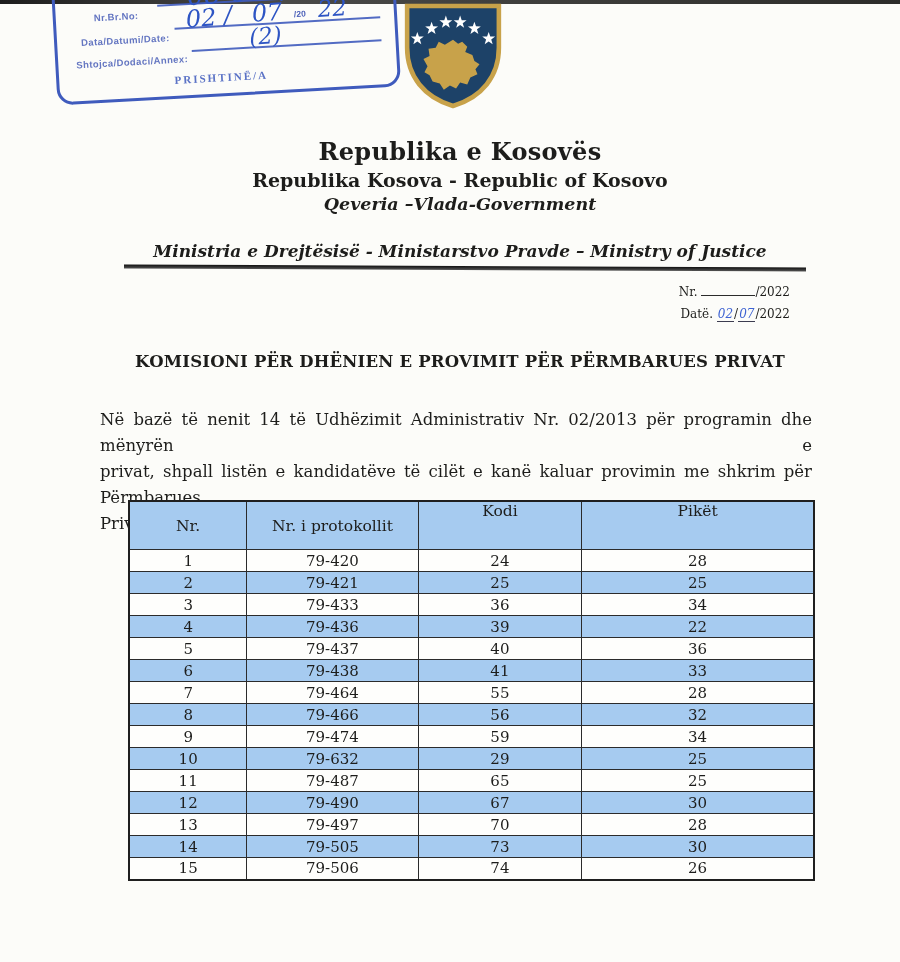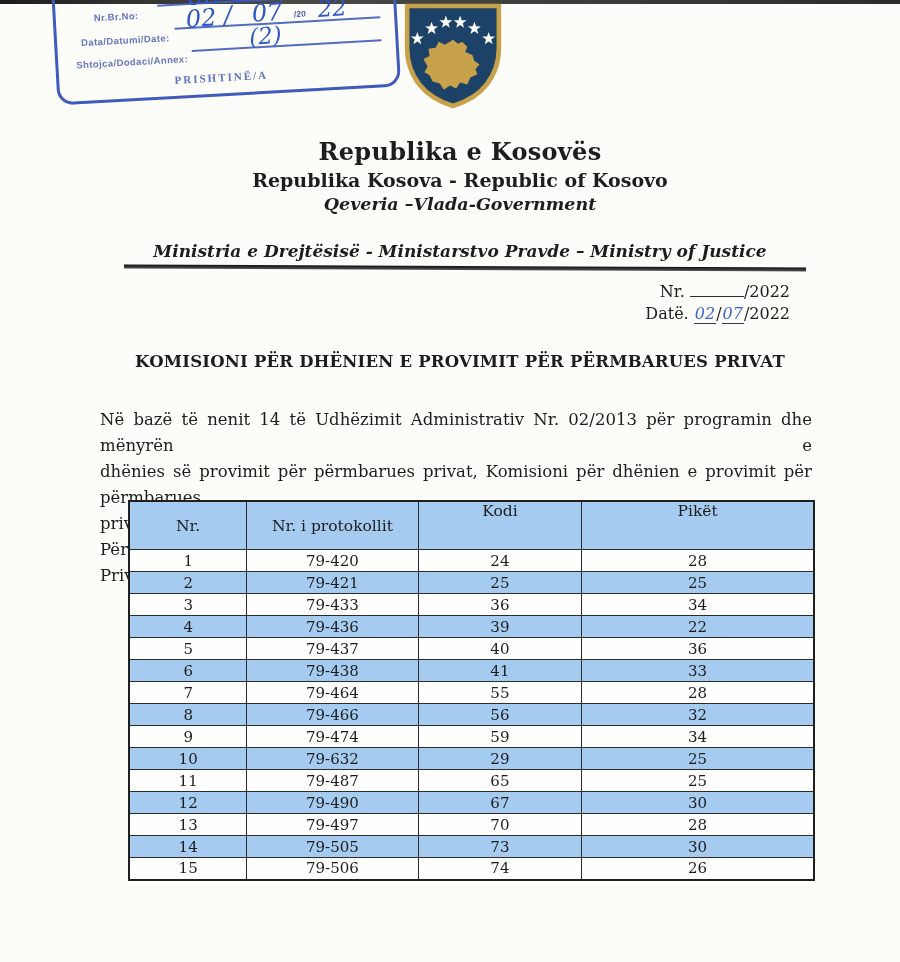--- a/index.html
+++ b/index.html
@@ -34,21 +34,21 @@
   .title1 { font-size:24px; font-weight:bold; letter-spacing:.3px; }
   .title2 { font-size:19px; font-weight:bold; margin-top:3px; }
   .title3 { font-size:17.5px; font-weight:600; font-style:italic; margin-top:3px; }
   .ministry { position:absolute; left:0; top:241px; width:920px; text-align:center;
     font-size:17px; font-weight:bold; font-style:italic; }
   .rule { position:absolute; left:124px; top:266px; width:682px; height:4px;
     background:linear-gradient(#101010,#555); transform:rotate(.25deg); }
 
   
   .ref { position:absolute; right:110px; top:281px; text-align:right;
-    font-size:16px; line-height:22px; }
+    font-size:12px; line-height:22px; }
   .ref .blank { display:inline-block; width:54px; height:15px;
     border-bottom:1.6px solid #2b2b2b; }
   .ref-hand { font-style:italic; color:#3e63d2; font-family:"DejaVu Serif",serif;
     border-bottom:1.6px solid #3c3c50; padding:0 1px; }
 
   
   .heading { position:absolute; left:0; top:352px; width:920px; text-align:center;
     font-size:16.5px; font-weight:bold; letter-spacing:.2px; }
   .para { position:absolute; left:100px; top:407px; width:712px;
     font-size:16.5px; line-height:26px; }
@@ -142,21 +142,20 @@
     <div>
       <span>Datë.</span>
       <span class="ref-hand">02</span><span>/</span><span class="ref-hand">07</span><span>/2022</span>
     </div>
   </div>
 
   <div class="heading">KOMISIONI PËR DHËNIEN E PROVIMIT PËR PËRMBARUES PRIVAT</div>
 
   <div class="para">
     <div class="pline">Në bazë të nenit 14 të Udhëzimit Administrativ Nr. 02/2013 për programin dhe mënyrën e</div>
-    <div class="pline">dhënies së provimit për përmbarues privat, Komisioni për dhënien e provimit për përmbarues</div>
     <div class="pline">privat, shpall listën e kandidatëve të cilët e kanë kaluar provimin me shkrim për Përmbarues</div>
     <div class="pline">Privat:</div>
   </div>
 
   <table class="results">
     <colgroup>
         <col class="c1">
         <col class="c2">
         <col class="c3">
         <col class="c4">

